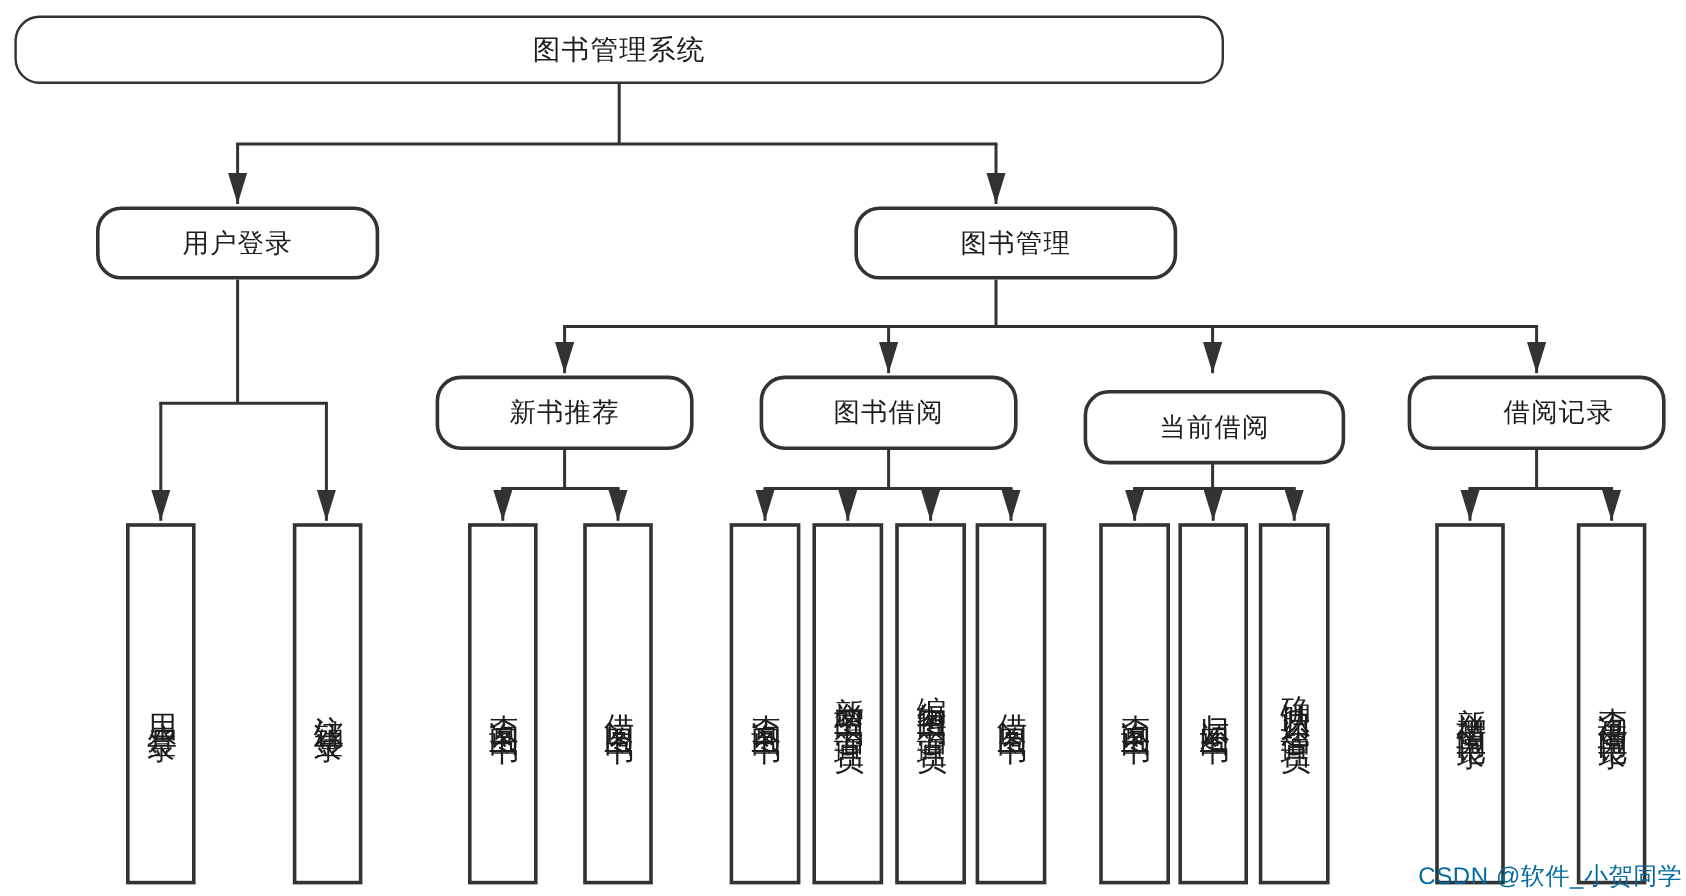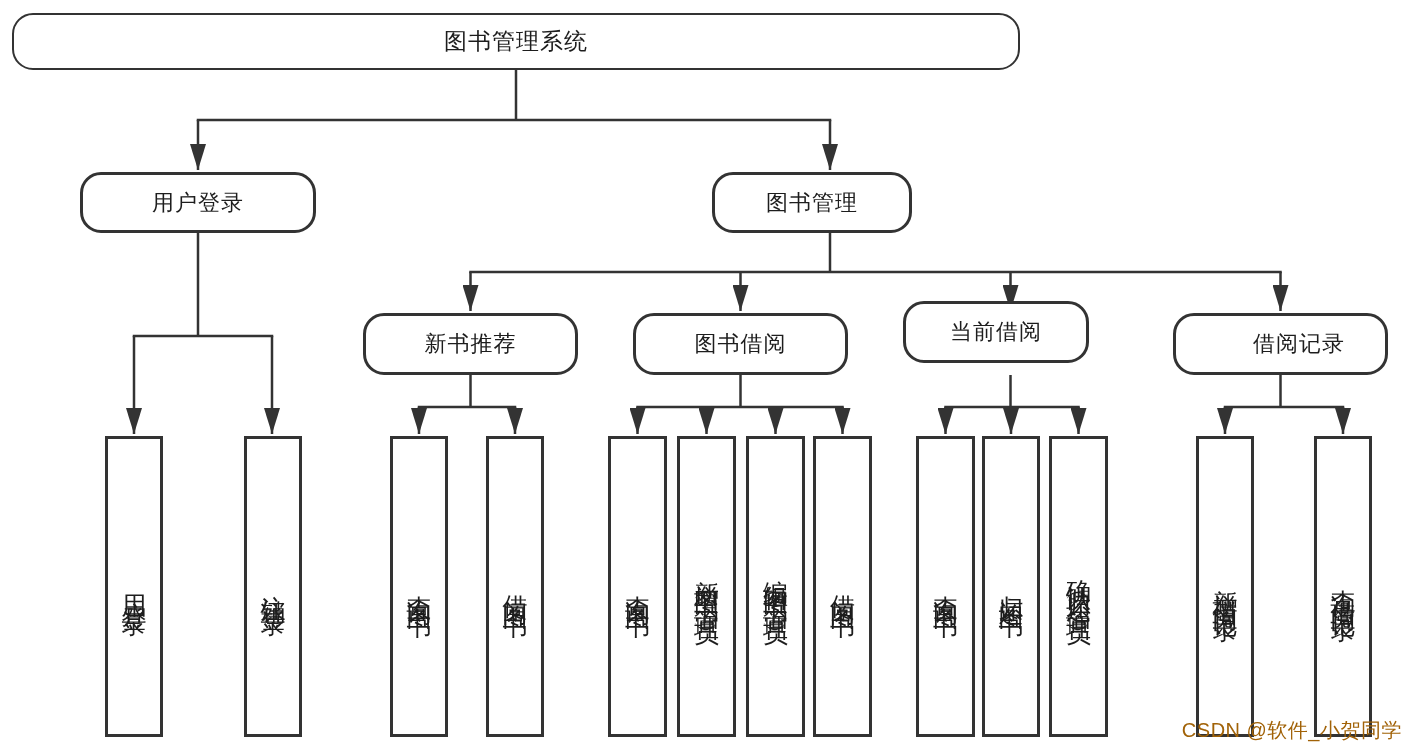--- a/index.html
+++ b/index.html
@@ -16,24 +16,24 @@
     box-sizing:border-box;
     background:#ffffff;
     border:3px solid #333333;
     color:#1d1d1d;
     display:flex;align-items:center;justify-content:center;
     z-index:1;
   }
   .hbox{font-size:22px;letter-spacing:1px;border-radius:21px;}
   .n-root{left:12px;top:13px;width:1008px;height:57px;border-width:2.5px;font-size:23px;}
   .n-login{left:80px;top:172px;width:236px;height:61px;}
-  .n-mgmt{left:712px;top:172px;width:200px;height:61px;}
+  .n-mgmt{left:712px;top:172px;width:269px;height:61px;}
   .n-g0{left:363px;top:313px;width:215px;height:62px;}
   .n-g1{left:633px;top:313px;width:215px;height:62px;}
-  .n-g2{left:903px;top:301px;width:186px;height:62px;}
+  .n-g2{left:903px;top:325px;width:218px;height:62px;}
   .n-g3{left:1173px;top:313px;width:215px;height:62px;padding-left:37px;}
   .vbox{
     top:436px;height:301px;
     writing-mode:vertical-rl;
     font-size:25px;letter-spacing:6px;
     line-height:1;
   }
   .v-a0{left:105px;width:58px;}
   .v-a1{left:244px;width:58px;}
   .v-b0{left:390px;width:58px;}
@@ -44,21 +44,21 @@
   .v-c3{left:813px;width:59px;}
   .v-d0{left:916px;width:59px;}
   .v-d1{left:982px;width:58px;}
   .v-d2{left:1049px;width:59px;}
   .v-e0{left:1196px;width:58px;}
   .v-e1{left:1314px;width:58px;}
   .watermark{
     position:absolute;
     right:3px;top:717px;
     font-size:20px;
-    color:#a16207;
+    color:#0369a1;
     letter-spacing:0.5px;
     white-space:nowrap;
     z-index:3;
   }
 </style>
 </head>
 <body>
 
 <div class="canvas">
 

